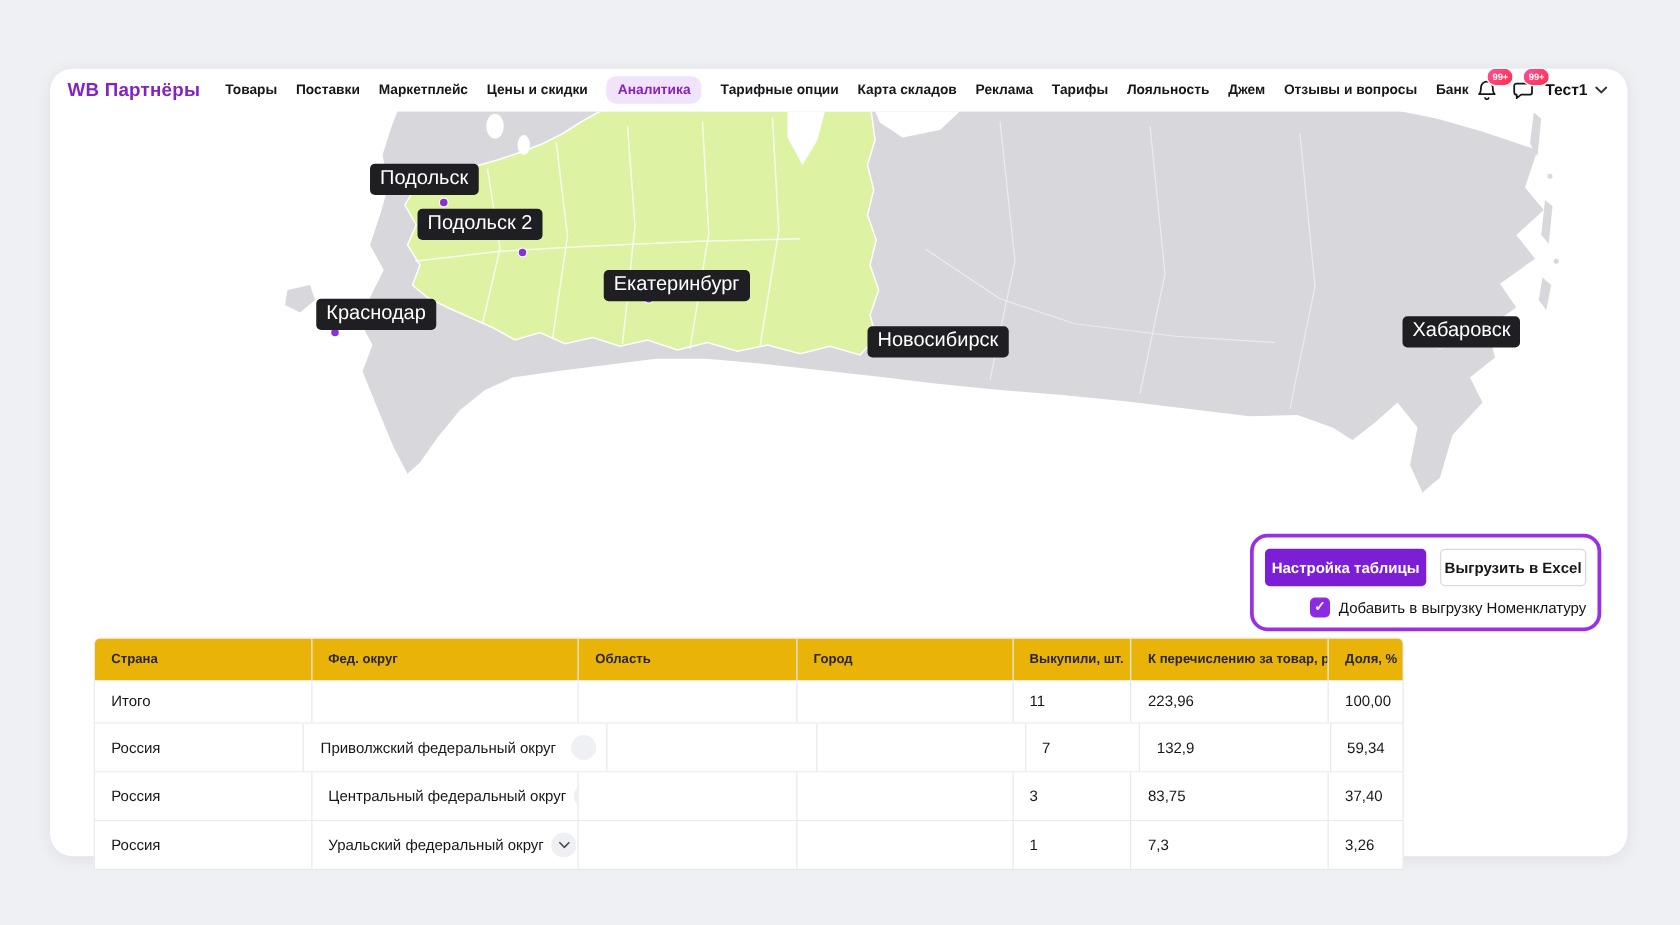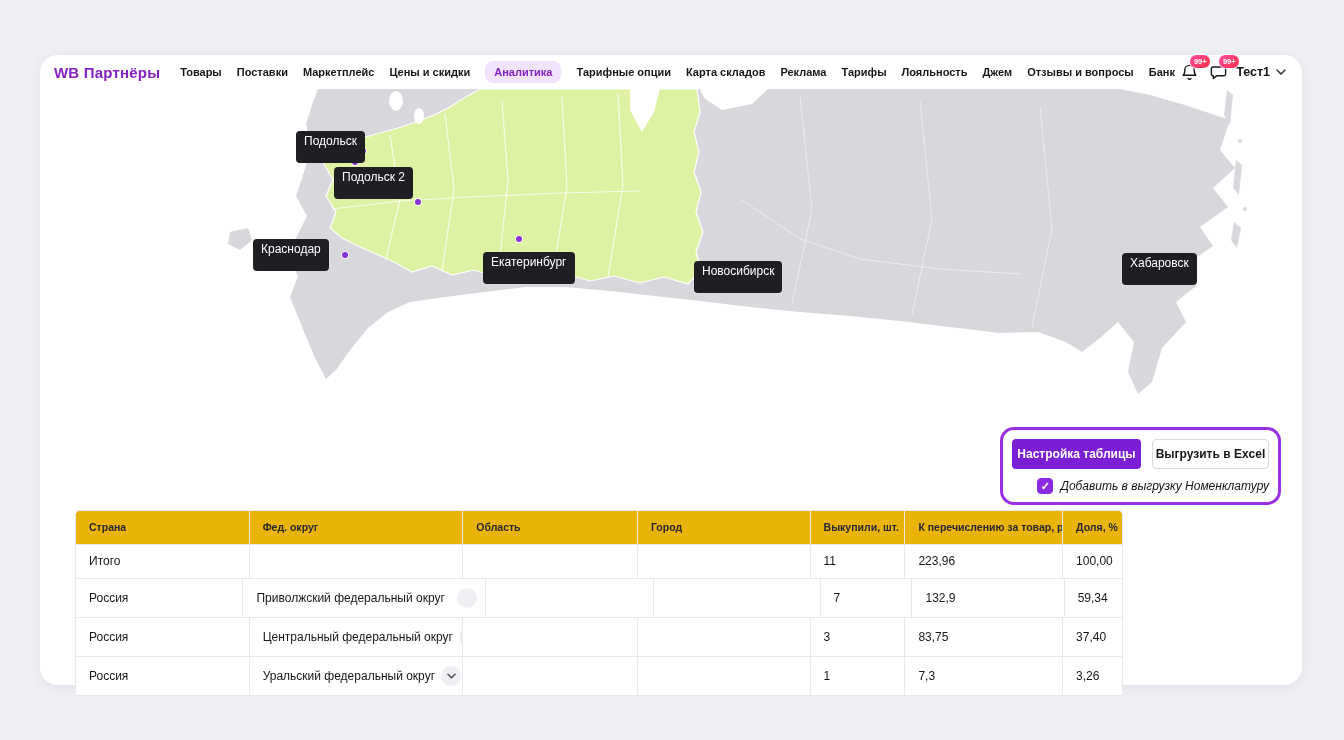--- a/index.html
+++ b/index.html
@@ -31,22 +31,22 @@
     font-size:7.5px; font-weight:700; line-height:1;
     padding:2.5px 3.5px; border-radius:8px; border:1.5px solid #fff;
   }
   .user { display:flex; align-items:center; gap:6px; font-size:12.5px; font-weight:600; color:#141418; cursor:pointer; white-space:nowrap; }
 
   
   .map-section { position:absolute; top:34px; left:0; width:1262px; height:316px; overflow:hidden; }
   .map-svg { position:absolute; left:0; top:0; }
   .map-layer { position:absolute; inset:0; }
   .city-label {
-    position:absolute; background:#1f1f23; color:#fff; font-size:12px; line-height:1;
-    padding:4px 8px 16px; border-radius:4px; white-space:nowrap; z-index:3; cursor:pointer;
+    position:absolute; background:#1f1f23; color:#fff; font-size:16px; line-height:1;
+    padding:4px 8px 5px; border-radius:4px; white-space:nowrap; z-index:3; cursor:pointer;
   }
   .map-dot {
     position:absolute; width:6px; height:6px; border-radius:50%;
     background:var(--marker); transform:translate(-50%,-50%); z-index:2;
     box-shadow:0 0 0 1px rgba(255,255,255,.8);
   }
 
   
   .controls-panel {
     position:absolute; top:372px; right:21px; width:281px;
@@ -57,21 +57,21 @@
   .btn { height:30px; border-radius:4px; font-size:12px; font-weight:700; font-family:inherit; cursor:pointer; white-space:nowrap; }
   .btn-primary { flex:1.12; background:var(--btn); color:#fff; border:none; }
   .btn-secondary { flex:1; background:#fff; color:#16161a; border:1px solid #d8d8de; }
   .controls-check { display:flex; align-items:center; justify-content:flex-end; gap:7px; margin-top:9px; }
   .checkbox {
     width:16px; height:16px; border-radius:4px; border:1.5px solid #c9c9cf; background:#fff;
     display:flex; align-items:center; justify-content:center; cursor:pointer; flex:none;
   }
   .checkbox.checked { background:#8a2be2; border-color:#8a2be2; }
   .checkbox.checked::after { content:"\2713"; color:#fff; font-size:11px; font-weight:700; line-height:1; }
-  .check-label { font-size:12px; color:#131316;font-style:italic; }
+  .check-label { font-size:12px; color:#131316; }
 
   
   .table-wrap { position:absolute; top:455px; left:35px; width:1048px; z-index:4; }
   .thead { display:flex; background:#eab308; border:1px solid #e9e9ed; border-radius:5px 5px 0 0; }
   .th { padding:10px 4px 10px 13px; font-size:10.5px; line-height:13px; font-weight:700; color:#28282e; white-space:nowrap; overflow:hidden; }
   .th + .th { border-left:1px solid #e9e9ed; }
   .tr { display:flex; border:1px solid #e9e9ed; border-top:none; background:#fff; }
   .td {
     padding:9px 8px 9px 13px; font-size:12px; line-height:15px; color:#17171b;
     display:flex; align-items:center; justify-content:space-between; gap:6px;
@@ -162,21 +162,21 @@
         <span class="map-dot" style="left: 315px; top: 73px;"></span>
         <span class="map-dot" style="left: 350px; top: 98px;"></span>
         <span class="map-dot" style="left: 378px; top: 113px;"></span>
         <span class="map-dot" style="left: 305px; top: 166px;"></span>
         <span class="map-dot" style="left: 228px; top: 177px;"></span>
         <span class="map-dot" style="left: 479px; top: 150px;"></span>
         <span class="map-dot" style="left: 670px; top: 180px;"></span>
         <span class="map-dot" style="left: 1112px; top: 186px;"></span>
         <div class="city-label" style="left: 256px; top: 42px;">Подольск</div>
         <div class="city-label" style="left: 294px; top: 78px;">Подольск 2</div>
-        <div class="city-label" style="left: 443px; top: 127px; margin-top: 36px;">Екатеринбург</div>
+        <div class="city-label" style="left: 443px; top: 127px;">Екатеринбург</div>
         <div class="city-label" style="left: 213px; top: 150px;">Краснодар</div>
         <div class="city-label" style="left: 654px; top: 172px;">Новосибирск</div>
         <div class="city-label" style="left: 1082px; top: 164px;">Хабаровск</div>
       </div>
   </div>
 
   <div class="controls-panel">
     <div class="controls-buttons">
       <button class="btn btn-primary">Настройка таблицы</button>
       <button class="btn btn-secondary">Выгрузить в Excel</button>

